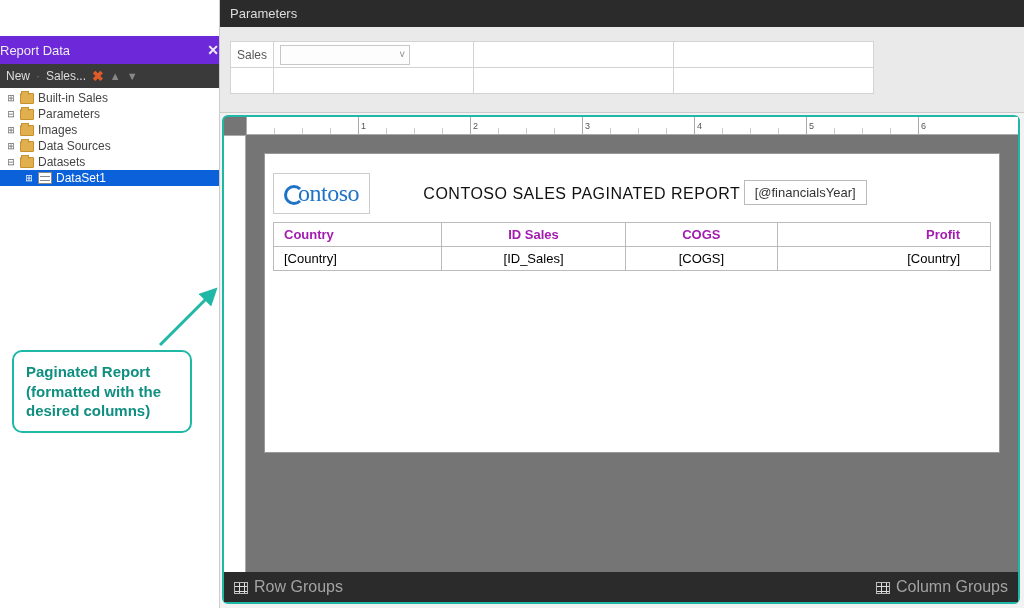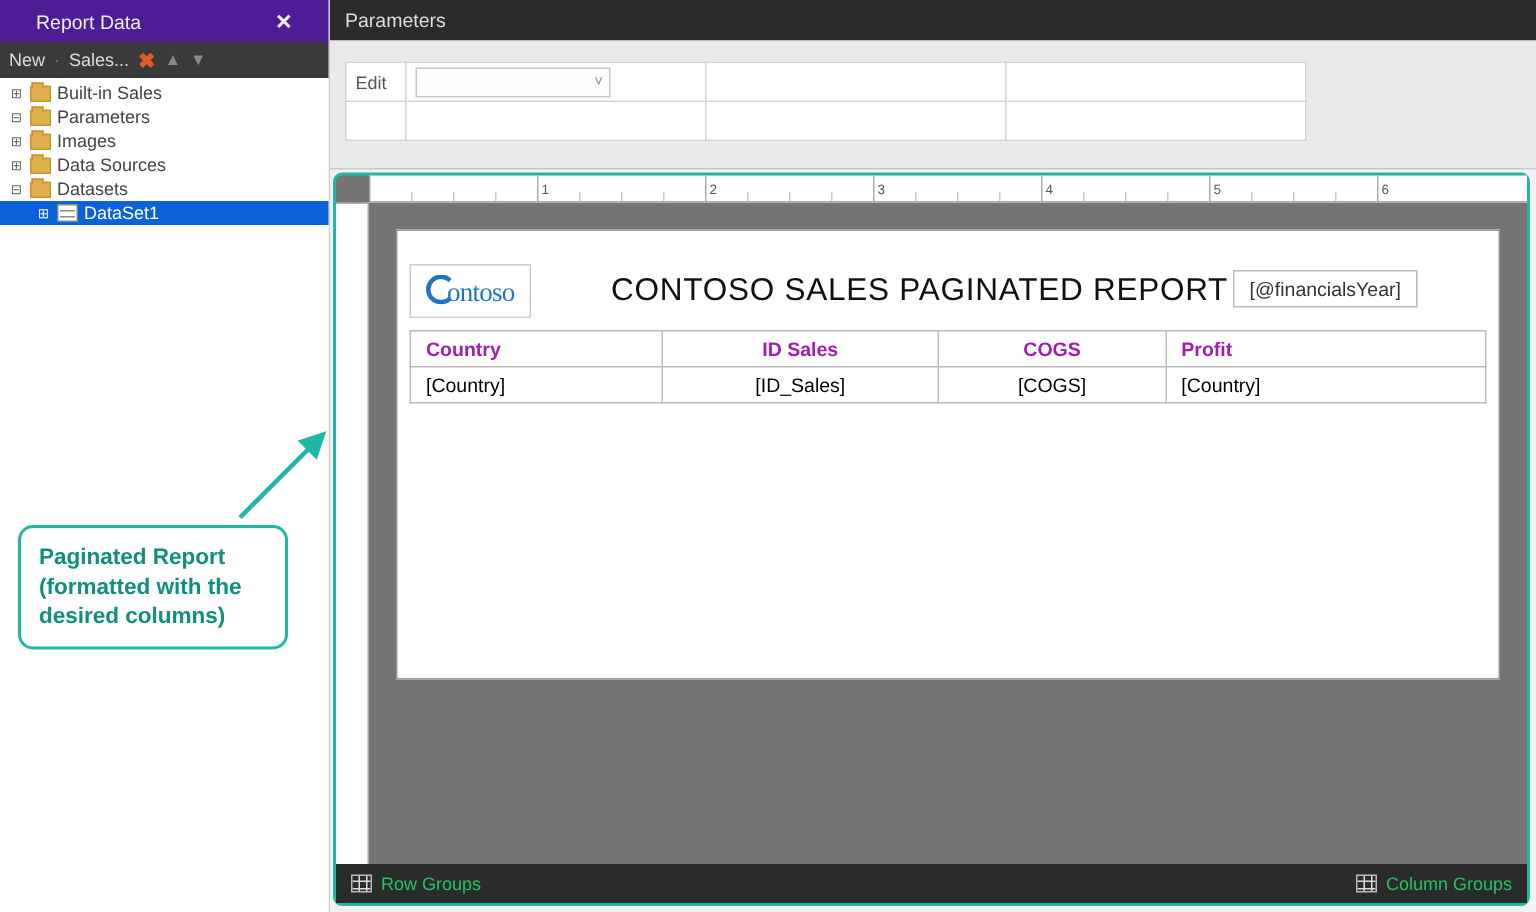--- a/index.html
+++ b/index.html
@@ -16,27 +16,28 @@
 
   
   .sidebar {
     width: 220px;
     background: #fff;
     border-right: 1px solid #ccc;
     display: flex;
     flex-direction: column;
   }
   .sidebar-header {
-    background: #4c1d95;
+    background: #6d28d9;
     color: #eee;
     font-size: 13px;
-    padding: 6px 24px;
+    padding: 6px 0;
     display: flex;
     justify-content: space-between;
     align-items: center;
+    margin-top: 36px;
   }
   .sidebar-header .close { font-size: 14px; font-weight: bold; cursor: pointer; }
   .sidebar-toolbar {
     background: #3a3a3a;
     color: #ddd;
     padding: 4px 6px;
     display: flex;
     align-items: center;
     gap: 6px;
     font-size: 12px;
@@ -210,37 +211,37 @@
     border: 1px solid #999;
     min-height: 300px;
     padding: 8px;
   }
 
   .logo-box {
     display: inline-block;
     border: 1px solid #ccc;
     padding: 6px 10px;
     font-family: Georgia, serif;
-    font-size: 18px;
+    font-size: 24px;
     color: #1f73c7;
     vertical-align: middle;
     letter-spacing: -0.5px;
   }
   .logo-box .big-c {
     display:inline-block;
     border: 3px solid #1f73c7;
     border-right-color: transparent;
     width: 20px; height: 20px;
     border-radius: 50%;
     vertical-align: -12%;
     margin-right: -6px;
   }
   .report-title {
     display: inline-block;
-    font-size: 21px;
+    font-size: 16px;
     font-weight: 500;
     letter-spacing: 0.5px;
     margin-left: 50px;
     vertical-align: middle;
     color: #111;
   }
   .param-placeholder {
     margin-top: 18px;
     border: 1px solid #bbb;
     display: inline-block;
@@ -254,26 +255,26 @@
     margin-top: 8px;
   }
   .data-table th, .data-table td {
     border: 1px solid #bbb;
     padding: 4px 10px;
     font-size: 13px;
     text-align: left;
   }
   .data-table th { font-weight: 700; color:#a21caf; }
   .data-table th.center, .data-table td.center { text-align: center; }
-  .data-table th.right,  .data-table td.right  { padding-right: 30px;}
+  .data-table th.right,  .data-table td.right  { text-align: right; padding-right: 30px;}
 
   .groups-bar {
     background: #2b2b2b;
-    color: #22c55e;
-    font-size: 12px;
+    color: #a3a3a3;
+    font-size: 16px;
     padding: 6px 10px;
     display: flex;
     justify-content: space-between;
     align-items: center;
   }
   .grid-icon {
     display:inline-block; width:14px; height:12px;
     background:
       linear-gradient(#ddd,#ddd), linear-gradient(#ddd,#ddd),
       linear-gradient(#ddd,#ddd), linear-gradient(#ddd,#ddd);
@@ -358,21 +359,21 @@
       </div>
     </div>
   </div>
 
   <div class="main">
     <div class="params-header">Parameters</div>
     <div class="params-grid">
       <table class="params-table">
         <tbody>
             <tr>
-          <td class="label-cell">Edit</td>
+          <td class="label-cell">Sales</td>
           <td>
             <span class="param-dropdown">
               <span>˅</span>
             </span>
           </td>
           <td></td>
           <td></td>
         </tr>
         <tr>
           <td class="label-cell"></td>

